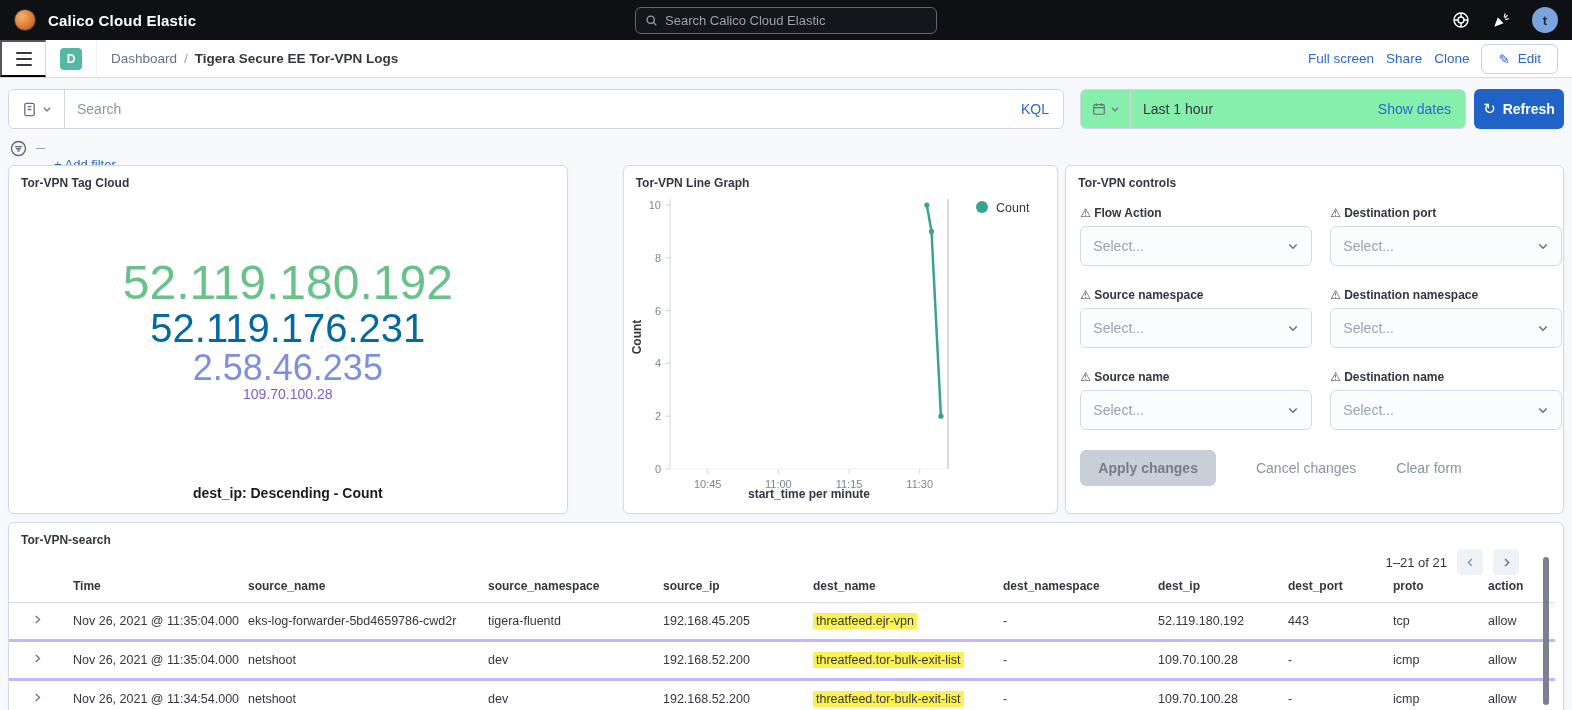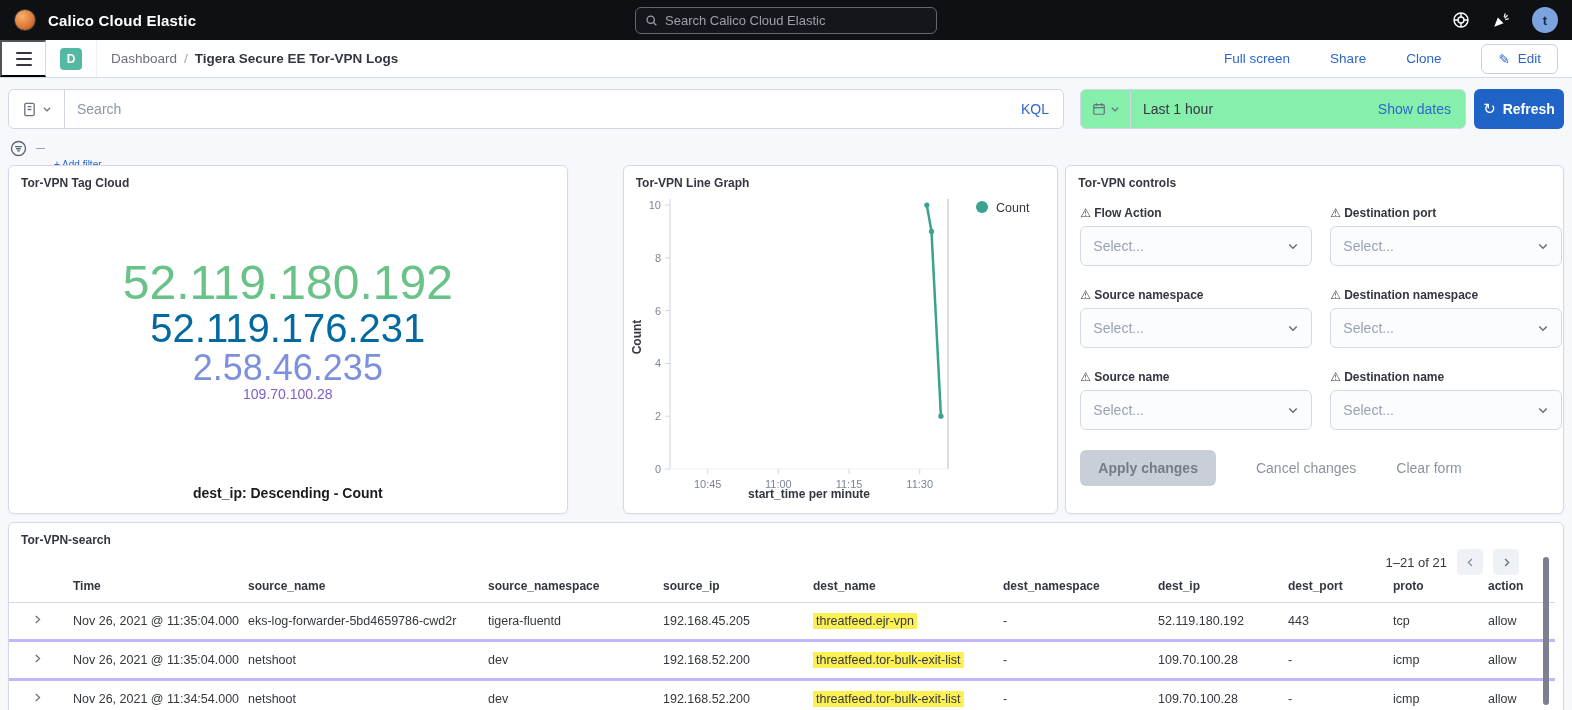--- a/index.html
+++ b/index.html
@@ -18,41 +18,41 @@
 
   
   .navbar { height:38px; background:#fff; border-bottom:1px solid #d3dae6; display:flex; align-items:center; }
   .hamburger { width:46px; height:100%; display:flex; align-items:center; justify-content:center; border-right:1px solid #d3dae6; cursor:pointer; background:#fff; }
   .badge-cell { padding:0 14px; height:100%; display:flex; align-items:center; border-right:1px solid #eef1f6; }
   .dash-badge { width:22px; height:22px; border-radius:4px; background:#54b8a2; color:#fff; font-weight:700; font-size:12px; display:flex; align-items:center; justify-content:center; }
   .breadcrumb { margin-left:14px; font-size:13.5px; display:flex; align-items:center; }
   .crumb-root { color:#69707d; }
   .crumb-sep { color:#9aa2b0; margin:0 7px; }
   .crumb-current { font-weight:700; color:#343741; }
-  .nav-actions { margin-left:auto; display:flex; align-items:center; gap:40px; padding-right:14px; font-size:13.5px; }
+  .nav-actions { margin-left:auto; display:flex; align-items:center; gap:12px; padding-right:14px; font-size:13.5px; }
   .nav-link { color:#2c66cc; cursor:pointer; }
   .edit-btn { border:1px solid #c2d2ec; border-radius:6px; padding:6px 16px; display:flex; align-items:center; gap:8px; color:#2c66cc; font-size:13.5px; background:#fff; cursor:pointer; }
 
   
   .query-row { display:flex; align-items:center; margin:11px 8px 0; }
   .search-box { flex:1; height:40px; background:#fff; border:1px solid #d0d7e2; border-radius:6px; display:flex; align-items:center; }
   .sq-btn { width:56px; height:100%; border-right:1px solid #d0d7e2; display:flex; align-items:center; justify-content:center; gap:5px; cursor:pointer; background:transparent; border-top:none;border-bottom:none;border-left:none; }
   .search-input { flex:1; border:none; outline:none; font-size:14px; padding:0 12px; color:#343741; background:transparent; }
   .search-input::placeholder { color:#8e95a2; }
   .kql { color:#2c66cc; font-size:14px; padding:0 14px; cursor:pointer; }
   .date-box { margin-left:16px; width:386px; height:40px; background:#86efac; border:1px solid #d0d7e2; border-radius:6px; display:flex; align-items:center; }
   .cal-btn { width:50px; height:100%; border-right:1px solid #d0d7e2; display:flex; align-items:center; justify-content:center; gap:4px; cursor:pointer; background:transparent; border-top:none;border-bottom:none;border-left:none; }
   .time-text { padding-left:12px; font-size:14px; color:#343741; }
   .show-dates { margin-left:auto; padding-right:14px; color:#2c66cc; font-size:14px; cursor:pointer; }
   .refresh-btn { margin-left:8px; width:90px; height:40px; background:#2063c6; border:none; border-radius:6px; color:#fff; font-size:14px; font-weight:700; display:flex; align-items:center; justify-content:center; gap:7px; cursor:pointer; }
   .refresh-icon { font-size:15px; font-weight:400; }
 
   .filter-row { display:flex; align-items:center; margin:9px 10px 0; gap:9px; height:20px; }
   .filter-dash { width:9px; border-top:1px solid #98a2b3; }
-  .add-filter { color:#2c66cc; font-size:10px; cursor:pointer;margin-top:32px; }
+  .add-filter { color:#2c66cc; font-size:13px; cursor:pointer;margin-top:32px; }
 
   
   .panels { display:flex; margin:7px 8px 0; gap:7px; }
   .panel { background:#fff; border:1px solid #d3dae6; border-radius:6px; position:relative; box-shadow:0 1px 3px rgba(0,0,0,.04); }
   .panel-title { font-size:12px; font-weight:700; color:#343741; padding:10px 12px 0; }
   .p1 { width:578px; height:349px; }
   .p2 { width:450px; height:349px;margin-left:48px; }
   .p3 { width:515px; height:349px; }
 
   .tagcloud { position:absolute; top:36px; bottom:56px; left:0; right:0; display:flex; flex-direction:column; align-items:center; justify-content:center; }

